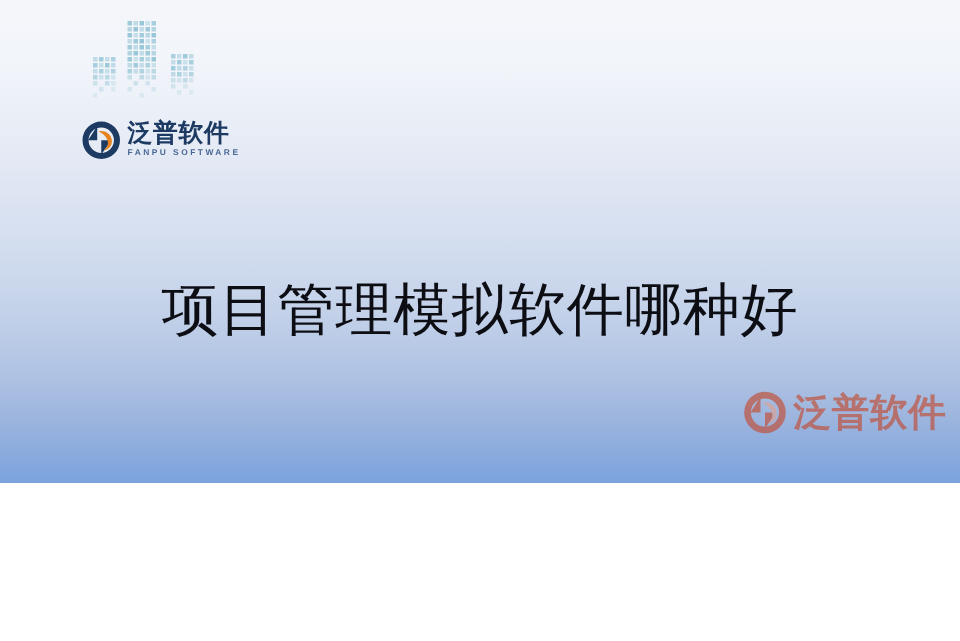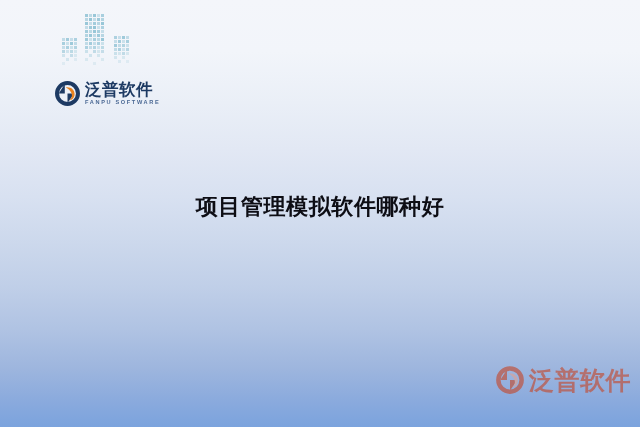--- a/index.html
+++ b/index.html
@@ -4,21 +4,21 @@
 <title>项目管理模拟软件哪种好</title>
 <style>
   html, body {
     margin: 0;
     padding: 0;
     background: #ffffff;
   }
   #page {
     position: relative;
     width: 640px;
-    height: 427px;
+    height: 322px;
     overflow: hidden;
     font-family: "Liberation Sans", sans-serif;
     background: linear-gradient(to bottom,
         #f4f6fa 0%,
         #f2f5fa 12%,
         #eaeff7 24%,
         #e2e8f4 35%,
         #d8e1f1 46%,
         #ccd8ec 57%,
         #c0cfe8 67%,
@@ -87,22 +87,22 @@
     top: 0;
     width: 640px;
     height: 427px;
     display: flex;
     align-items: center;
     justify-content: center;
     pointer-events: none;
   }
   .page-title {
     font-family: "Liberation Serif", "DejaVu Serif", serif;
-    font-size: 22px;
-    font-weight: 700;
+    font-size: 38px;
+    font-weight: 400;
     color: #0d0d14;
     letter-spacing: 0.6px;
     white-space: nowrap;
     transform: translateY(-7px);
   }
 
   
   .watermark {
     position: absolute;
     right: 5px;

